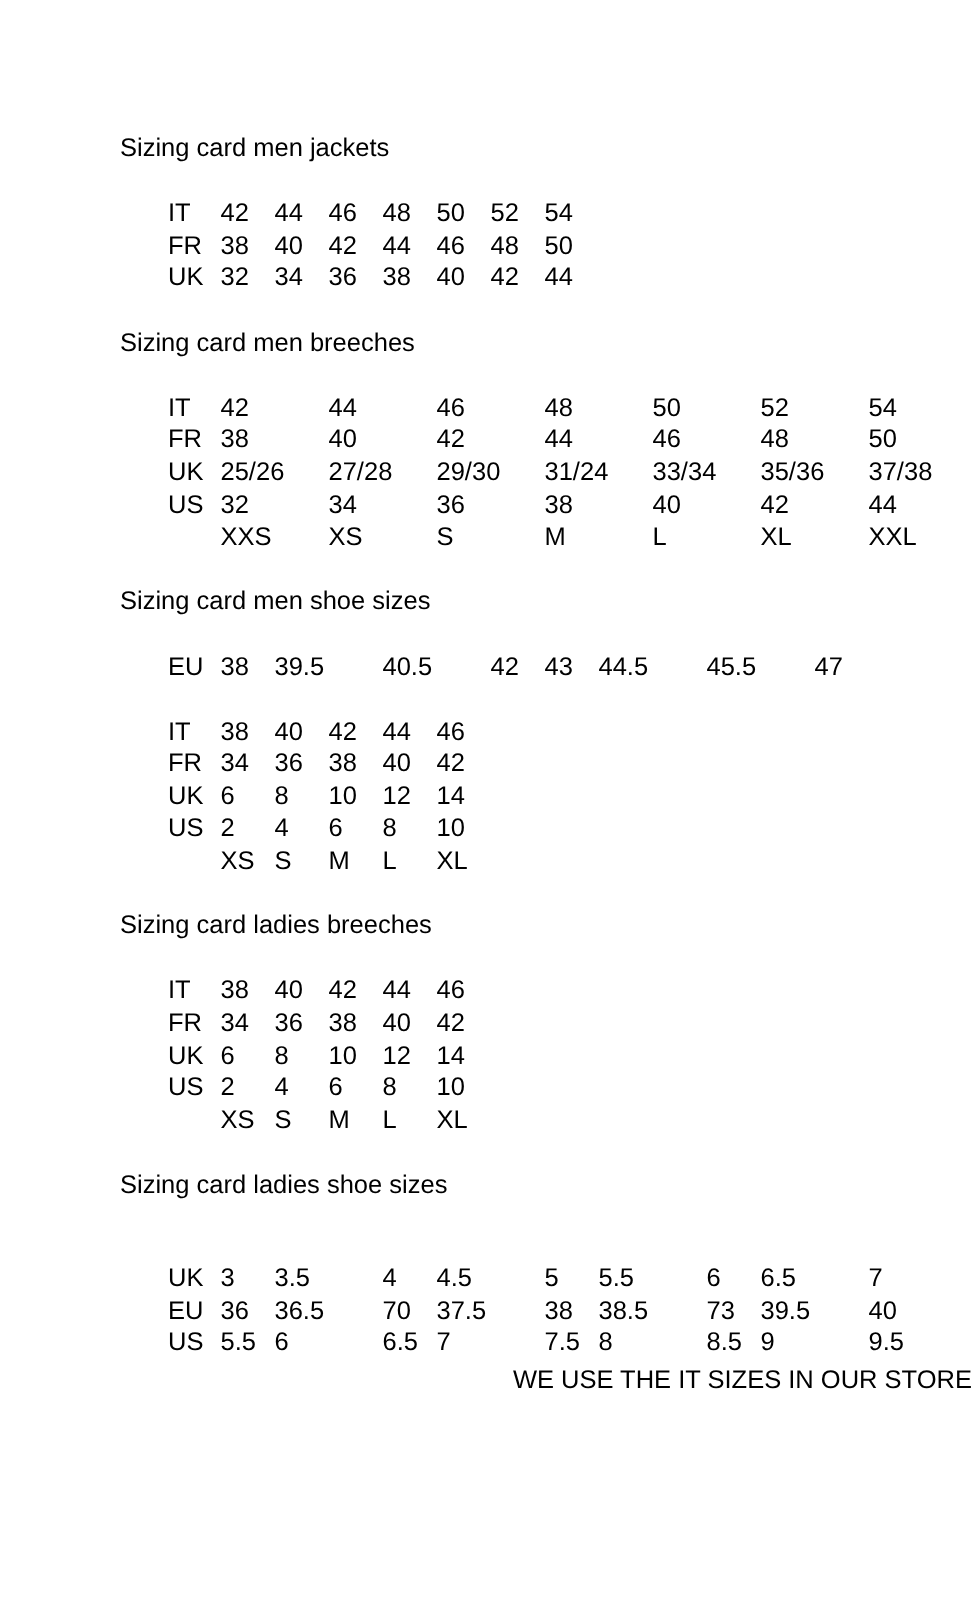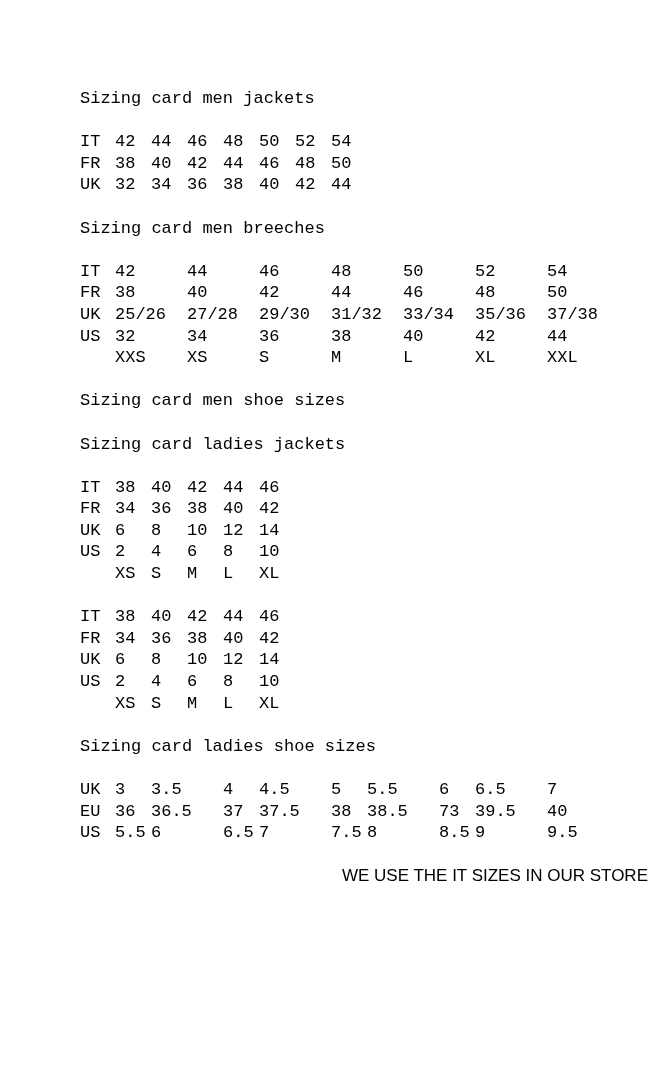--- a/index.html
+++ b/index.html
@@ -13,50 +13,50 @@
     overflow: hidden;
     color: #000000;
     font-family: "Liberation Sans", sans-serif;
     font-size: 17px;
     line-height: 21.6px;
   }
   #doc {
     padding-top: 88px;
     padding-left: 80px;
   }
-  .sizing-section { margin: 0 0 21.6px 0; font-family: Liberation Mono, monospace; }
+  .sizing-section { margin: 0 0 21.6px 0; }
   .title {
     margin: 0 0 21.6px 0;
     font-size: 17px;
     font-weight: normal;
     line-height: 21.6px;
   }
   .rows { }
   .row { white-space: nowrap; line-height: 21.6px; height: 21.6px; }
-  .lab { display: inline-block; width: 35px; }
+  .lab { display: inline-block; width: 35px; margin-left: 32px; }
   .c   { display: inline-block; }
 
   
   #men-jackets .c, #ladies-jackets .c, #ladies-breeches .c { width: 36px; }
 
   
   #men-breeches .c { width: 72px; }
 
   
   #men-shoes .c1 { width: 36px; }
   #men-shoes .c2 { width: 72px; }
   #men-shoes .c3 { width: 72px; }
   #men-shoes .c4 { width: 36px; }
   #men-shoes .c5 { width: 36px; }
   #men-shoes .c6 { width: 72px; }
   #men-shoes .c7 { width: 72px; }
 
   
   #ladies-shoes .c1 { width: 36px; }
-  #ladies-shoes .c2 { width: 72px; }
+  #ladies-shoes .c2 { width: 72px; margin-top: 19px; }
   #ladies-shoes .c3 { width: 36px; }
   #ladies-shoes .c4 { width: 72px; }
   #ladies-shoes .c5 { width: 36px; }
   #ladies-shoes .c6 { width: 72px; }
   #ladies-shoes .c7 { width: 36px; }
   #ladies-shoes .c8 { width: 72px; }
 
   .footer-note {
     margin: 0;
     line-height: 21.6px;
@@ -75,57 +75,58 @@
         <div class="row"><span class="lab">FR</span><span class="c c1">38</span><span class="c c2">40</span><span class="c c3">42</span><span class="c c4">44</span><span class="c c5">46</span><span class="c c6">48</span><span class="c c7">50</span></div>
         <div class="row"><span class="lab">UK</span><span class="c c1">32</span><span class="c c2">34</span><span class="c c3">36</span><span class="c c4">38</span><span class="c c5">40</span><span class="c c6">42</span><span class="c c7">44</span></div>
       </div>
   </section>
 
   <section class="sizing-section" id="men-breeches">
     <h2 class="title">Sizing card men breeches</h2>
     <div class="rows">
         <div class="row"><span class="lab">IT</span><span class="c c1">42</span><span class="c c2">44</span><span class="c c3">46</span><span class="c c4">48</span><span class="c c5">50</span><span class="c c6">52</span><span class="c c7">54</span></div>
         <div class="row"><span class="lab">FR</span><span class="c c1">38</span><span class="c c2">40</span><span class="c c3">42</span><span class="c c4">44</span><span class="c c5">46</span><span class="c c6">48</span><span class="c c7">50</span></div>
-        <div class="row"><span class="lab">UK</span><span class="c c1">25/26</span><span class="c c2">27/28</span><span class="c c3">29/30</span><span class="c c4">31/32</span><span class="c c5">33/34</span><span class="c c6">35/36</span><span class="c c7">37/38</span></div>
+        <div class="row"><span class="lab">UK</span><span class="c c1">25/26</span><span class="c c2">27/28</span><span class="c c3">29/30</span><span class="c c4">31/24</span><span class="c c5">33/34</span><span class="c c6">35/36</span><span class="c c7">37/38</span></div>
         <div class="row"><span class="lab">US</span><span class="c c1">32</span><span class="c c2">34</span><span class="c c3">36</span><span class="c c4">38</span><span class="c c5">40</span><span class="c c6">42</span><span class="c c7">44</span></div>
         <div class="row"><span class="lab"></span><span class="c c1">XXS</span><span class="c c2">XS</span><span class="c c3">S</span><span class="c c4">M</span><span class="c c5">L</span><span class="c c6">XL</span><span class="c c7">XXL</span></div>
       </div>
   </section>
 
   <section class="sizing-section" id="men-shoes">
     <h2 class="title">Sizing card men shoe sizes</h2>
     <div class="rows">
+        <div class="row"><span class="lab">EU</span><span class="c c1">38</span><span class="c c2">39.5</span><span class="c c3">40.5</span><span class="c c4">42</span><span class="c c5">43</span><span class="c c6">44.5</span><span class="c c7">45.5</span><span class="c c8">47</span></div>
       </div>
   </section>
 
   <section class="sizing-section" id="ladies-jackets">
-    <h2 class="title">Sizing card ladies jackets</h2>
     <div class="rows">
         <div class="row"><span class="lab">IT</span><span class="c c1">38</span><span class="c c2">40</span><span class="c c3">42</span><span class="c c4">44</span><span class="c c5">46</span></div>
         <div class="row"><span class="lab">FR</span><span class="c c1">34</span><span class="c c2">36</span><span class="c c3">38</span><span class="c c4">40</span><span class="c c5">42</span></div>
         <div class="row"><span class="lab">UK</span><span class="c c1">6</span><span class="c c2">8</span><span class="c c3">10</span><span class="c c4">12</span><span class="c c5">14</span></div>
         <div class="row"><span class="lab">US</span><span class="c c1">2</span><span class="c c2">4</span><span class="c c3">6</span><span class="c c4">8</span><span class="c c5">10</span></div>
         <div class="row"><span class="lab"></span><span class="c c1">XS</span><span class="c c2">S</span><span class="c c3">M</span><span class="c c4">L</span><span class="c c5">XL</span></div>
       </div>
   </section>
 
   <section class="sizing-section" id="ladies-breeches">
+    <h2 class="title">Sizing card ladies breeches</h2>
     <div class="rows">
         <div class="row"><span class="lab">IT</span><span class="c c1">38</span><span class="c c2">40</span><span class="c c3">42</span><span class="c c4">44</span><span class="c c5">46</span></div>
         <div class="row"><span class="lab">FR</span><span class="c c1">34</span><span class="c c2">36</span><span class="c c3">38</span><span class="c c4">40</span><span class="c c5">42</span></div>
         <div class="row"><span class="lab">UK</span><span class="c c1">6</span><span class="c c2">8</span><span class="c c3">10</span><span class="c c4">12</span><span class="c c5">14</span></div>
         <div class="row"><span class="lab">US</span><span class="c c1">2</span><span class="c c2">4</span><span class="c c3">6</span><span class="c c4">8</span><span class="c c5">10</span></div>
         <div class="row"><span class="lab"></span><span class="c c1">XS</span><span class="c c2">S</span><span class="c c3">M</span><span class="c c4">L</span><span class="c c5">XL</span></div>
       </div>
   </section>
 
   <section class="sizing-section" id="ladies-shoes">
     <h2 class="title">Sizing card ladies shoe sizes</h2>
     <div class="rows">
         <div class="row"><span class="lab">UK</span><span class="c c1">3</span><span class="c c2">3.5</span><span class="c c3">4</span><span class="c c4">4.5</span><span class="c c5">5</span><span class="c c6">5.5</span><span class="c c7">6</span><span class="c c8">6.5</span><span class="c c9">7</span></div>
-        <div class="row"><span class="lab">EU</span><span class="c c1">36</span><span class="c c2">36.5</span><span class="c c3">37</span><span class="c c4">37.5</span><span class="c c5">38</span><span class="c c6">38.5</span><span class="c c7">73</span><span class="c c8">39.5</span><span class="c c9">40</span></div>
+        <div class="row"><span class="lab">EU</span><span class="c c1">36</span><span class="c c2">36.5</span><span class="c c3">70</span><span class="c c4">37.5</span><span class="c c5">38</span><span class="c c6">38.5</span><span class="c c7">73</span><span class="c c8">39.5</span><span class="c c9">40</span></div>
         <div class="row"><span class="lab">US</span><span class="c c1">5.5</span><span class="c c2">6</span><span class="c c3">6.5</span><span class="c c4">7</span><span class="c c5">7.5</span><span class="c c6">8</span><span class="c c7">8.5</span><span class="c c8">9</span><span class="c c9">9.5</span></div>
       </div>
   </section>
 
   <p class="footer-note">WE USE THE IT SIZES IN OUR STORE</p>
 
 </div>
 
 </body></html>

